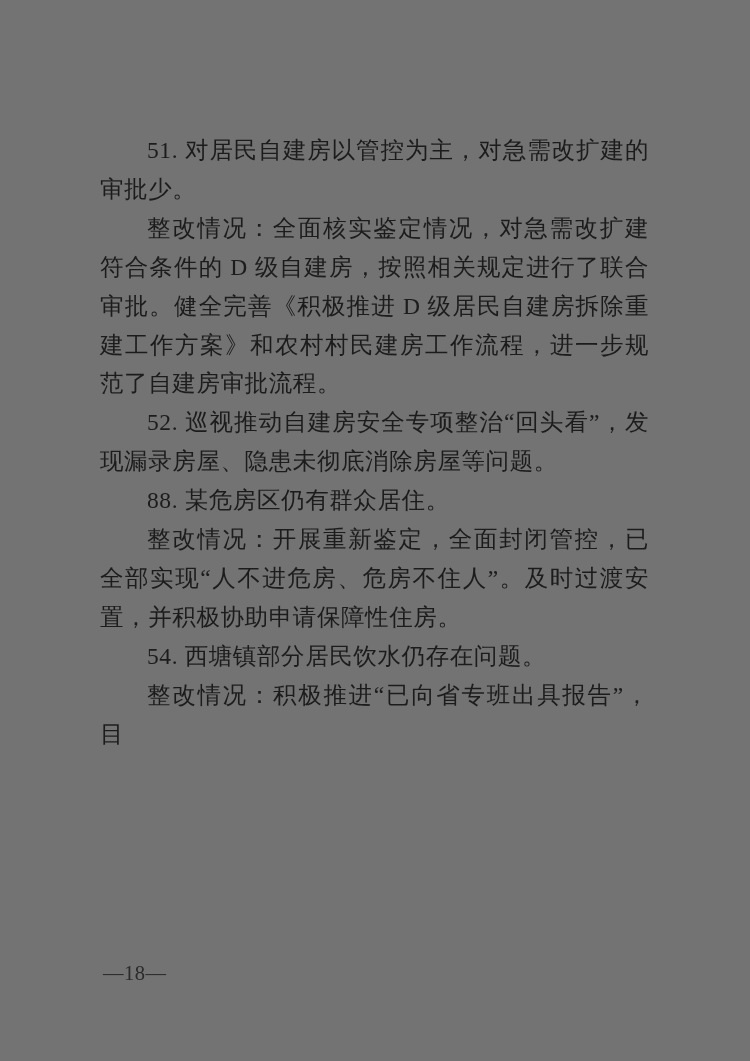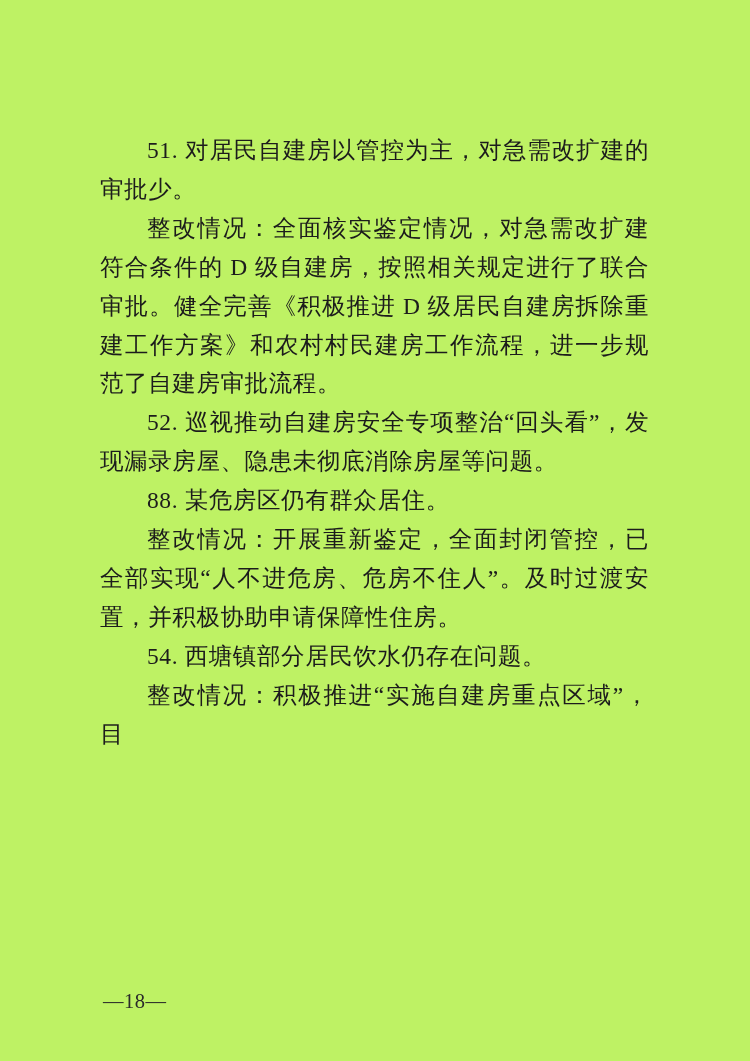--- a/index.html
+++ b/index.html
@@ -4,21 +4,21 @@
 <style>
   html, body {
     margin: 0;
     padding: 0;
     background: #ffffff;
   }
   .page {
     position: relative;
     width: 750px;
     height: 1061px;
-    background: #bef264;
+    background: #737373;
     color: #1c1c1c;
     font-family: "Liberation Serif", "DejaVu Serif", serif;
     overflow: hidden;
   }
   .content {
     position: absolute;
     left: 100px;
     top: 131px;
     width: 549px;
     text-align: justify;
@@ -28,21 +28,21 @@
     padding: 0;
     font-size: 23.5px;
     line-height: 38.9px;
     text-indent: 2em;
     letter-spacing: 0.6px;
     word-break: break-all;
   }
   .footer {
     position: absolute;
     left: 0;
-    top: 986px;
+    top: 958px;
     width: 100%;
     height: 40px;
   }
   .page-num {
     position: absolute;
     left: 103px;
     top: 4px;
     font-size: 20.5px;
     letter-spacing: 0.5px;
     color: #2a2a2a;
@@ -53,20 +53,20 @@
 
 <div class="page">
 
   <main class="content">
     <p class="para">51. 对居民自建房以管控为主，对急需改扩建的审批少。</p>
     <p class="para">整改情况：全面核实鉴定情况，对急需改扩建符合条件的 D 级自建房，按照相关规定进行了联合审批。健全完善《积极推进 D 级居民自建房拆除重建工作方案》和农村村民建房工作流程，进一步规范了自建房审批流程。</p>
     <p class="para">52. 巡视推动自建房安全专项整治“回头看”，发现漏录房屋、隐患未彻底消除房屋等问题。</p>
     <p class="para">88. 某危房区仍有群众居住。</p>
     <p class="para">整改情况：开展重新鉴定，全面封闭管控，已全部实现“人不进危房、危房不住人”。及时过渡安置，并积极协助申请保障性住房。</p>
     <p class="para">54. 西塘镇部分居民饮水仍存在问题。</p>
-    <p class="para">整改情况：积极推进“实施自建房重点区域”，目</p>
+    <p class="para">整改情况：积极推进“已向省专班出具报告”，目</p>
   </main>
 
   <footer class="footer">
     <span class="page-num">—18—</span>
   </footer>
 
 </div>
 
 </body></html>

